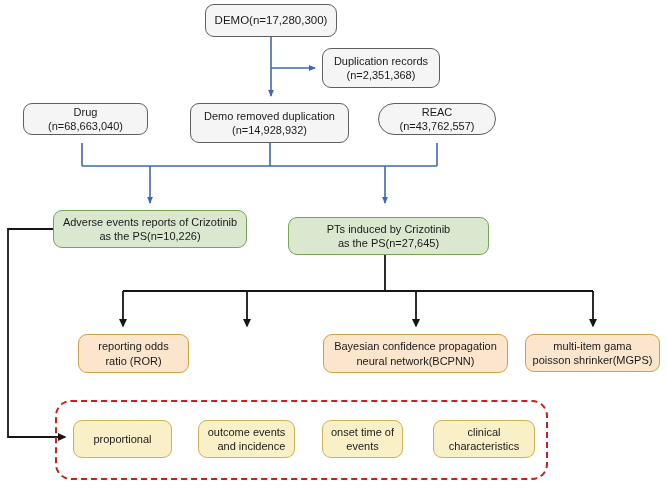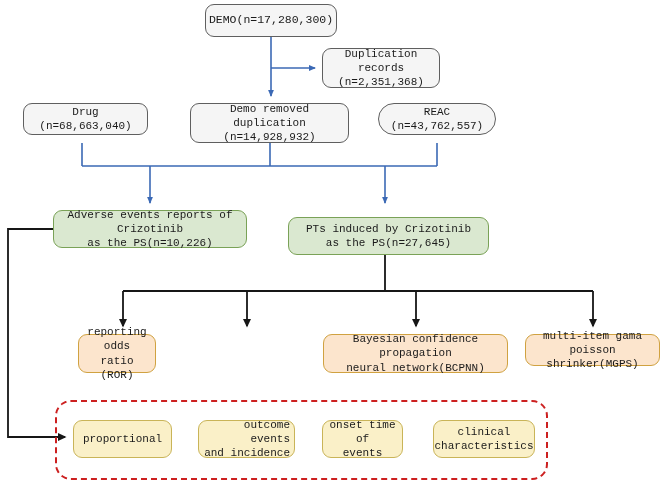--- a/index.html
+++ b/index.html
@@ -22,21 +22,20 @@
     display: flex;
     align-items: center;
     justify-content: center;
     text-align: center;
     white-space: pre-line;
     font-size: 11px;
     line-height: 1.3;
     color: var(--text, #1a1a1a);
     border-radius: 9px;
     padding: 2px 4px;
-    font-family: Liberation Mono, monospace;
   }
   .gray   { background: var(--gray-fill, #f5f5f5);   border: 1.4px solid var(--gray-stroke, #5f5f5f); }
   .green  { background: var(--green-fill, #dae8d0);  border: 1.4px solid var(--green-stroke, #7aa257); }
   .orange { background: var(--orange-fill, #fce5cd); border: 1.4px solid var(--orange-stroke, #d0a241); }
   .yellow { background: var(--yellow-fill, #faf0c8); border: 1.4px solid var(--yellow-stroke, #c9b458); }
   .demo-box { font-size: 11.5px; }
   .dashed-group {
     position: absolute;
     box-sizing: border-box;
     left: 55px; top: 400px; width: 493px; height: 80px;
@@ -86,25 +85,25 @@
   <div class="node gray" style="left:190px; top:103px; width:159px; height:40px;">Demo removed duplication
 (n=14,928,932)</div>
   <div class="node gray" style="left:378px; top:103px; width:118px; height:32px;border-radius:16px;">REAC
 (n=43,762,557)</div>
 
   <div class="node green" style="left:53px;  top:210px; width:194px; height:38px;">Adverse events reports of Crizotinib
 as the PS(n=10,226)</div>
   <div class="node green" style="left:288px; top:217px; width:201px; height:38px;">PTs induced by Crizotinib
 as the PS(n=27,645)</div>
 
-  <div class="node orange" style="left:78px;  top:334px; width:78px;  height:39px;">reporting odds
+  <div class="node orange" style="left:78px;  top:334px; width:111px;  height:39px;">reporting odds
 ratio (ROR)</div>
   <div class="node orange" style="left:323px; top:334px; width:185px; height:39px;">Bayesian confidence propagation
 neural network(BCPNN)</div>
-  <div class="node orange" style="left:525px; top:334px; width:135px; height:32px;">multi-item gama
+  <div class="node orange" style="left:525px; top:334px; width:135px; height:38px;">multi-item gama
 poisson shrinker(MGPS)</div>
 
   <div class="node yellow" style="left:73px;  top:420px; width:99px; height:38px;">proportional</div>
   <div class="node yellow" style="left:198px; top:420px; width:97px; height:38px;text-align:right;">outcome events
 and incidence</div>
   <div class="node yellow" style="left:322px; top:420px; width:81px; height:38px;">onset time of
 events</div>
   <div class="node yellow" style="left:433px; top:420px; width:102px; height:38px;">clinical
 characteristics</div>
 

